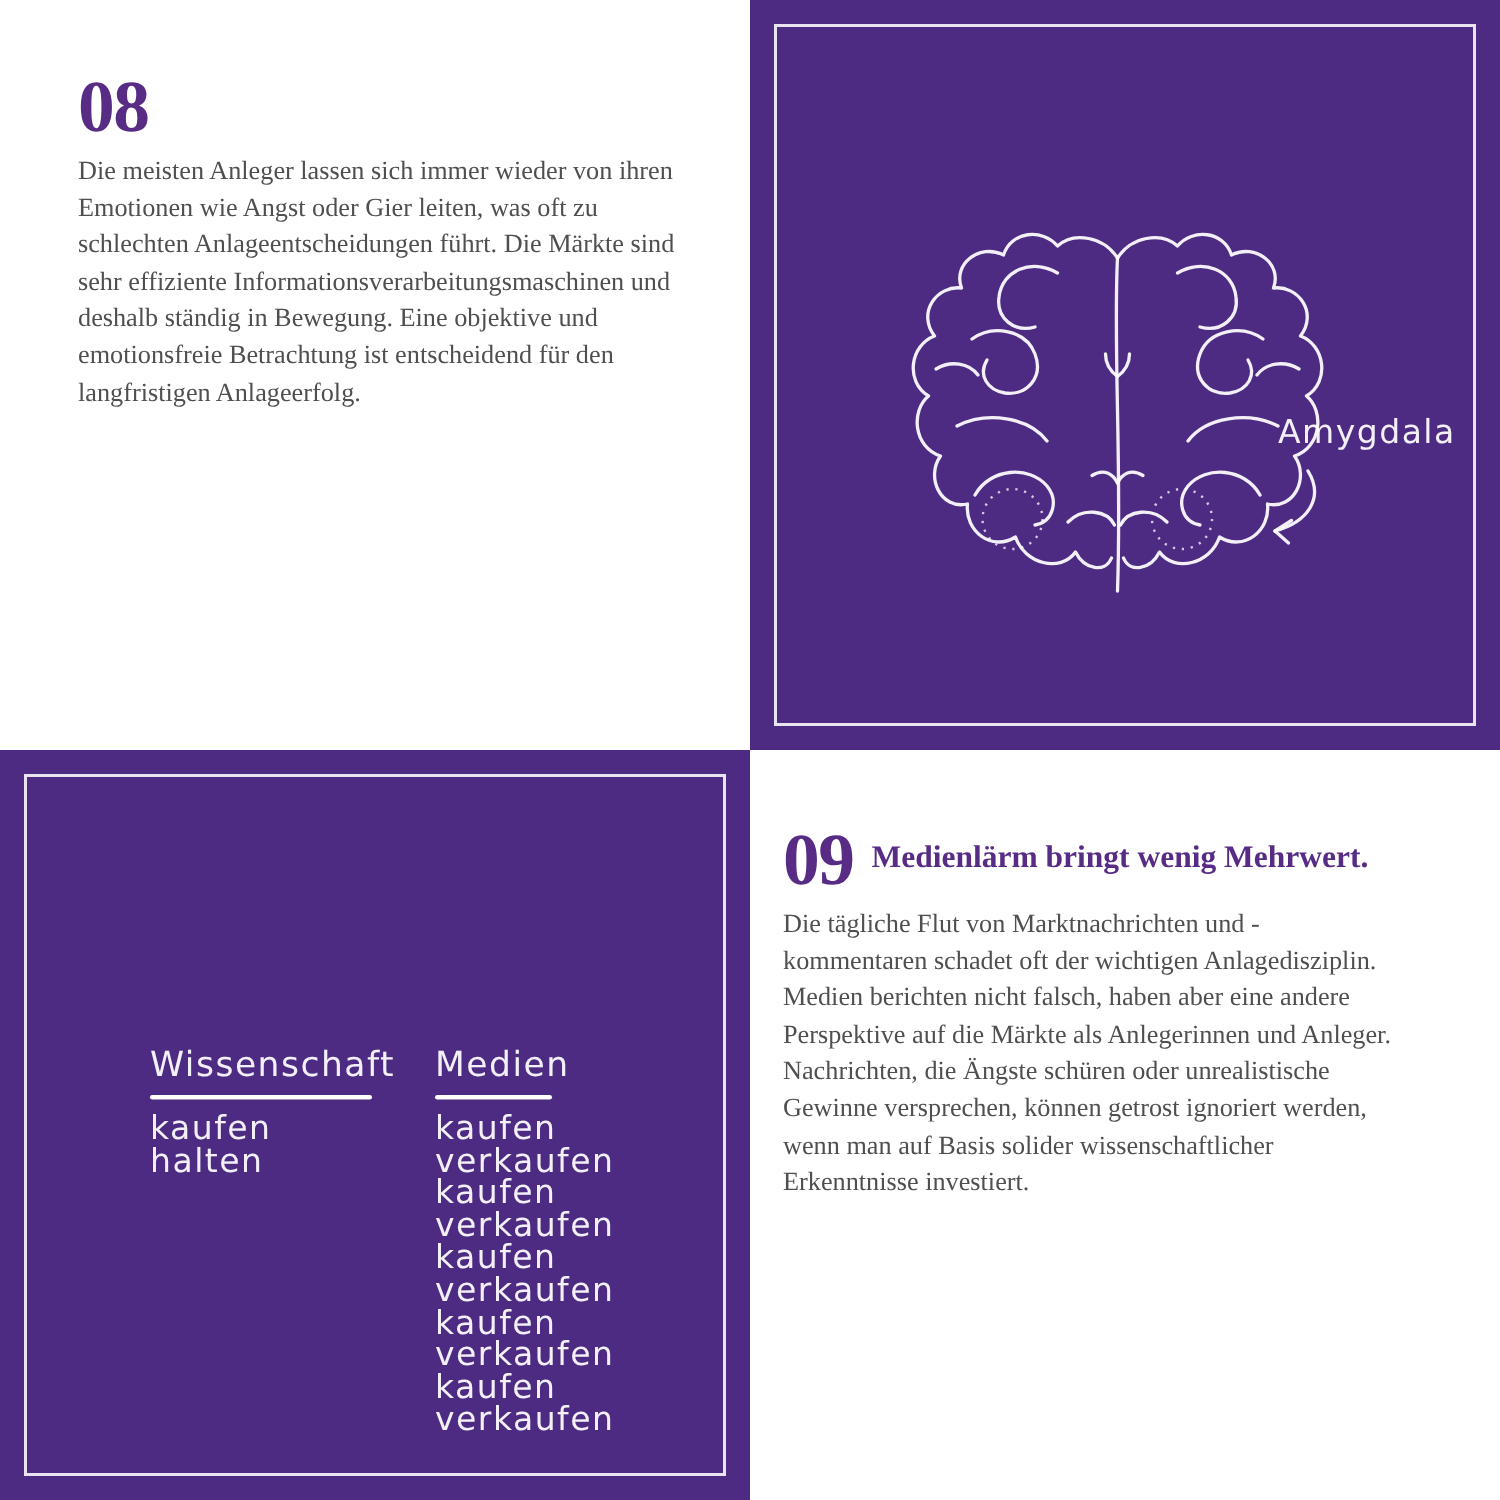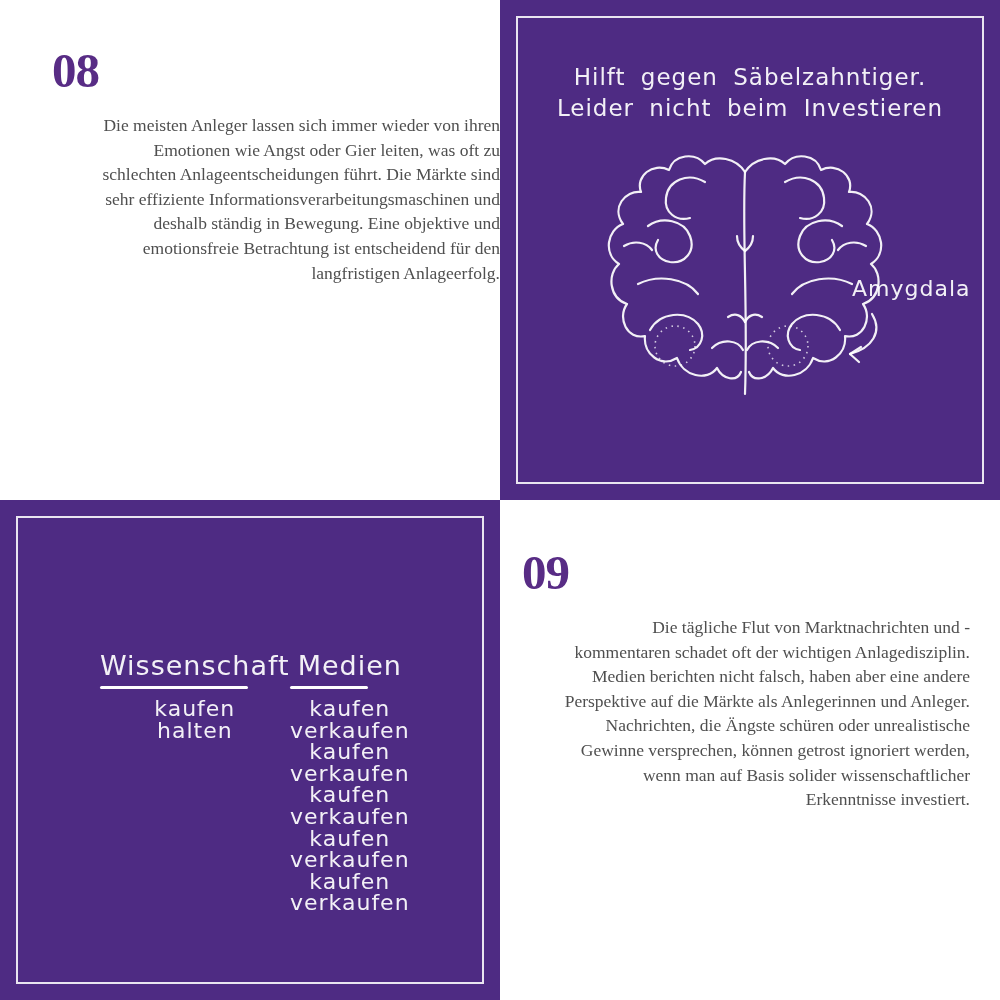--- a/index.html
+++ b/index.html
@@ -34,44 +34,43 @@
     font-family:"Liberation Serif",serif;
     font-weight:700;font-size:49px;line-height:52px;
     letter-spacing:-1px;color:var(--accent-purple);
   }
   .tip-title{
     font-family:"Liberation Serif",serif;
     font-weight:700;font-size:21px;
     color:var(--accent-purple);margin-top:-4px;
   }
   .tip-body{
-    margin-top:16px;width:448px;
+    margin-top:4px;width:448px;
     font-size:17.5px;line-height:24.6px;
     color:var(--body-text);
-    text-align:right;
   }
   [data-bind-lines]{white-space:pre-line;}
   
   .hand{
     font-family:"DejaVu Sans",sans-serif;
     color:var(--hand-ink);
-    letter-spacing:1px;word-spacing:7px;text-align:center;
+    letter-spacing:1px;word-spacing:7px;
   }
   
   .brain-heading{
     position:absolute;left:0;top:62px;width:100%;
     text-align:center;font-size:23px;line-height:31px;
   }
   .brain-svg{position:absolute;left:0;top:150px;width:500px;height:260px;}
   .amygdala-label{position:absolute;left:352px;top:276px;font-size:22px;}
   
   .col{position:absolute;top:153px;}
   .col-science{left:100px;}
   .col-media{left:290px;}
-  .col-header{font-size:27px;line-height:26px;}
+  .col-header{font-size:23px;line-height:26px;margin-top:44px;}
   .col-rule{height:3px;background:#ffffff;border-radius:2px;margin:7px 0 9px;}
   .col-science .col-rule{width:148px;}
   .col-media .col-rule{width:78px;}
   .col-items{font-size:22px;line-height:21.6px;}
 </style>
 </head>
 <body>
 
 <div class="page">
 
@@ -83,22 +82,20 @@
 Emotionen wie Angst oder Gier leiten, was oft zu
 schlechten Anlageentscheidungen führt. Die Märkte sind
 sehr effiziente Informationsverarbeitungsmaschinen und
 deshalb ständig in Bewegung. Eine objektive und
 emotionsfreie Betrachtung ist entscheidend für den
 langfristigen Anlageerfolg.</p>
   </section>
 
   <section class="cell purple">
     <div class="inner-border"></div>
-    <div class="hand brain-heading" data-bind-lines="brain_panel.heading_lines">Hilft gegen Säbelzahntiger.
-Leider nicht beim Investieren</div>
     <svg class="brain-svg" viewBox="0 0 500 260" aria-hidden="true">
       <g fill="none" stroke="rgba(255,255,255,0.93)" stroke-width="2.2" stroke-linecap="round" stroke-linejoin="round">
         <path d="M245 22 C236 8 216 4 205 14 C195 2 174 4 169 20 C153 12 135 26 141 42 C125 40 111 58 123 74 C107 80 103 104 119 114 C107 124 109 148 127 154 C117 168 127 190 145 186 C143 204 161 218 177 208 C183 226 207 232 217 218 C223 230 237 232 241 222"></path>
         <path d="M245 22 C254 8 274 4 285 14 C295 2 316 4 321 20 C337 12 355 26 349 42 C365 40 379 58 367 74 C383 80 387 104 371 114 C383 124 381 148 363 154 C373 168 363 190 345 186 C347 204 329 218 313 208 C307 226 283 232 273 218 C267 230 253 232 249 222"></path>
         <path d="M245 22 C242 80 248 160 245 244"></path>
         <path d="M237 86 C237 94 241 98 245 101"></path>
         <path d="M253 86 C253 94 249 98 245 101"></path>
         <path d="M228 167 C236 162 242 166 245 172"></path>
         <path d="M262 167 C254 162 248 166 245 172"></path>
         <path d="M205 32 C188 22 168 30 166 48 C164 62 176 72 190 68"></path>
@@ -145,20 +142,21 @@
 kaufen
 verkaufen
 kaufen
 verkaufen</div>
     </div>
   </section>
 
   <section class="cell tip lower">
     <div class="tip-header">
       <span class="tip-number" data-bind="tip09.number">09</span>
+      <h2 class="tip-title" data-bind="tip09.title">Medienlärm bringt wenig Mehrwert.</h2>
     </div>
     <p class="tip-body" data-bind-lines="tip09.body_lines">Die tägliche Flut von Marktnachrichten und -
 kommentaren schadet oft der wichtigen Anlagedisziplin.
 Medien berichten nicht falsch, haben aber eine andere
 Perspektive auf die Märkte als Anlegerinnen und Anleger.
 Nachrichten, die Ängste schüren oder unrealistische
 Gewinne versprechen, können getrost ignoriert werden,
 wenn man auf Basis solider wissenschaftlicher
 Erkenntnisse investiert.</p>
   </section>

